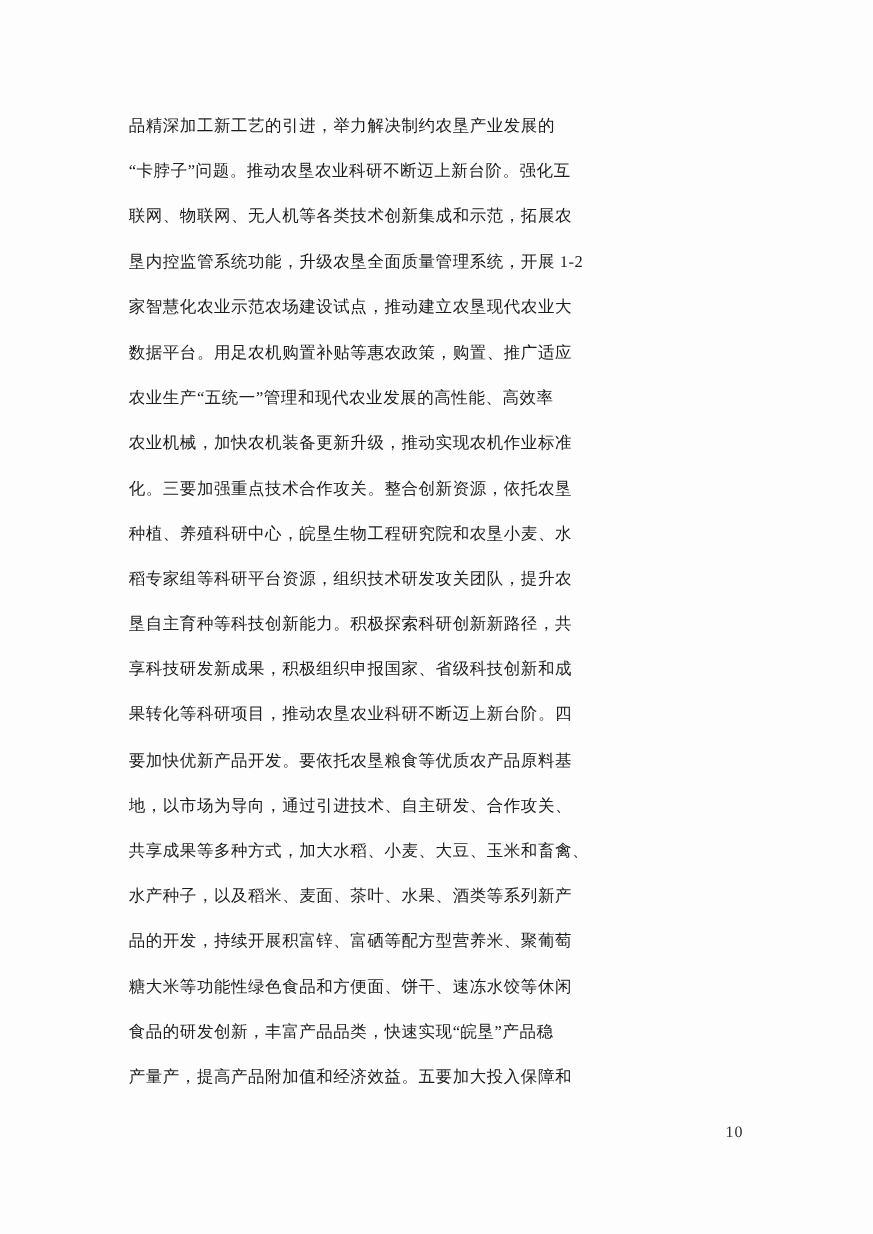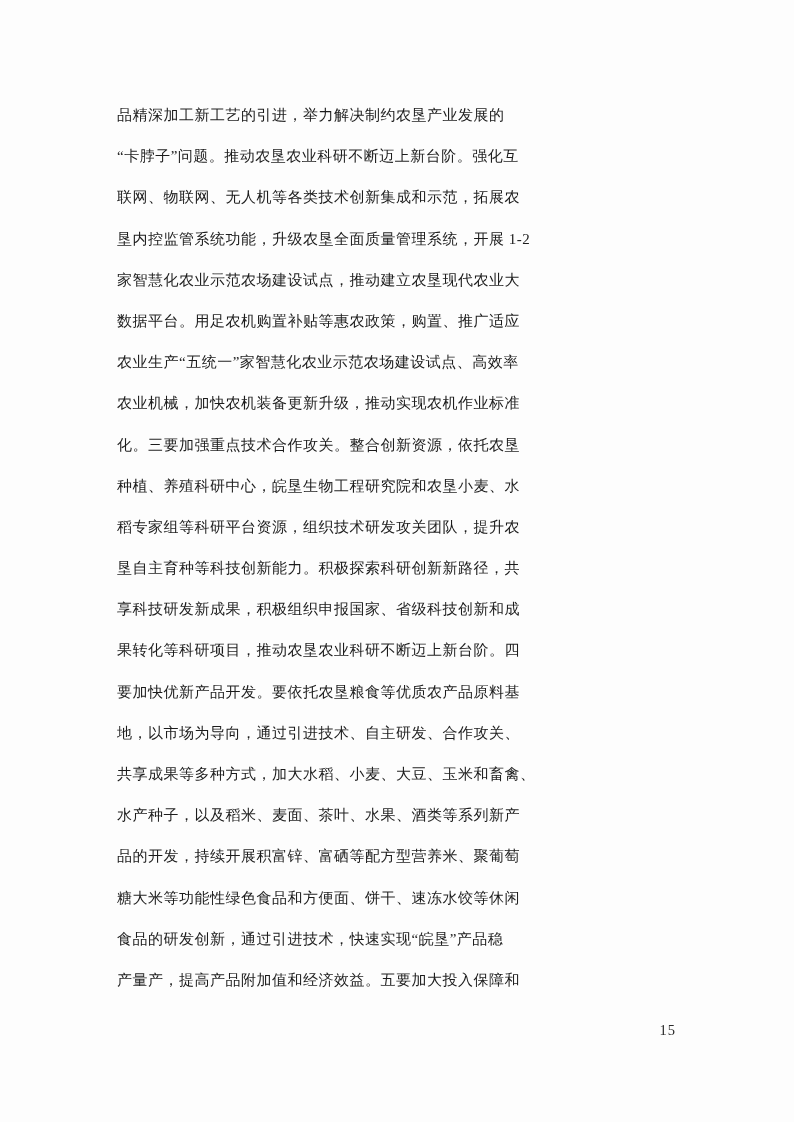--- a/index.html
+++ b/index.html
@@ -60,31 +60,31 @@
 <body>
 
 <div class="page">
   <div class="textblock" id="textblock">
       <div class="text-line">品精深加工新工艺的引进，举力解决制约农垦产业发展的</div>
       <div class="text-line">“卡脖子”问题。推动农垦农业科研不断迈上新台阶。强化互</div>
       <div class="text-line">联网、物联网、无人机等各类技术创新集成和示范，拓展农</div>
       <div class="text-line">垦内控监管系统功能，升级农垦全面质量管理系统，开展 1-2</div>
       <div class="text-line">家智慧化农业示范农场建设试点，推动建立农垦现代农业大</div>
       <div class="text-line">数据平台。用足农机购置补贴等惠农政策，购置、推广适应</div>
-      <div class="text-line">农业生产“五统一”家智慧化农业示范农场建设试点、高效率</div>
+      <div class="text-line">农业生产“五统一”管理和现代农业发展的高性能、高效率</div>
       <div class="text-line">农业机械，加快农机装备更新升级，推动实现农机作业标准</div>
       <div class="text-line">化。三要加强重点技术合作攻关。整合创新资源，依托农垦</div>
       <div class="text-line">种植、养殖科研中心，皖垦生物工程研究院和农垦小麦、水</div>
       <div class="text-line">稻专家组等科研平台资源，组织技术研发攻关团队，提升农</div>
       <div class="text-line">垦自主育种等科技创新能力。积极探索科研创新新路径，共</div>
       <div class="text-line">享科技研发新成果，积极组织申报国家、省级科技创新和成</div>
       <div class="text-line">果转化等科研项目，推动农垦农业科研不断迈上新台阶。四</div>
       <div class="text-line">要加快优新产品开发。要依托农垦粮食等优质农产品原料基</div>
       <div class="text-line">地，以市场为导向，通过引进技术、自主研发、合作攻关、</div>
       <div class="text-line">共享成果等多种方式，加大水稻、小麦、大豆、玉米和畜禽、</div>
       <div class="text-line">水产种子，以及稻米、麦面、茶叶、水果、酒类等系列新产</div>
       <div class="text-line">品的开发，持续开展积富锌、富硒等配方型营养米、聚葡萄</div>
       <div class="text-line">糖大米等功能性绿色食品和方便面、饼干、速冻水饺等休闲</div>
-      <div class="text-line">食品的研发创新，通过引进技术，快速实现“皖垦”产品稳</div>
+      <div class="text-line">食品的研发创新，丰富产品品类，快速实现“皖垦”产品稳</div>
       <div class="text-line">产量产，提高产品附加值和经济效益。五要加大投入保障和</div>
     </div>
-  <div class="page-number">15</div>
+  <div class="page-number">10</div>
 </div>
 
 </body></html>

